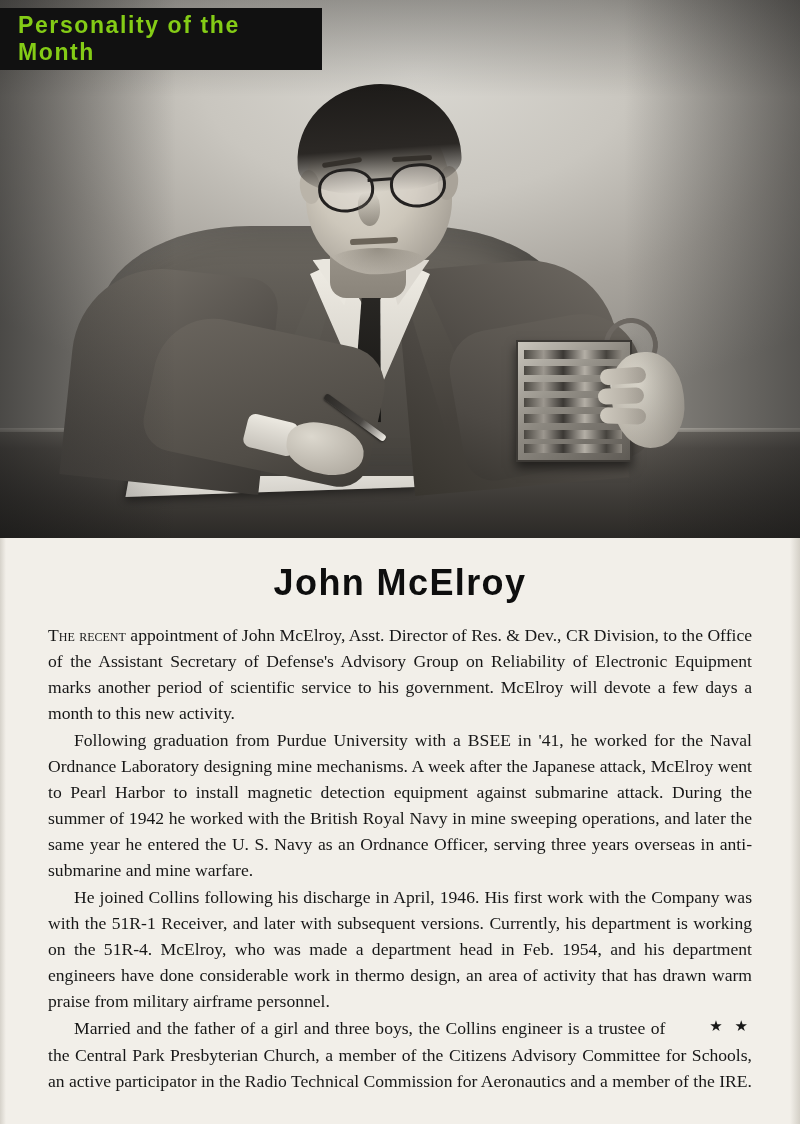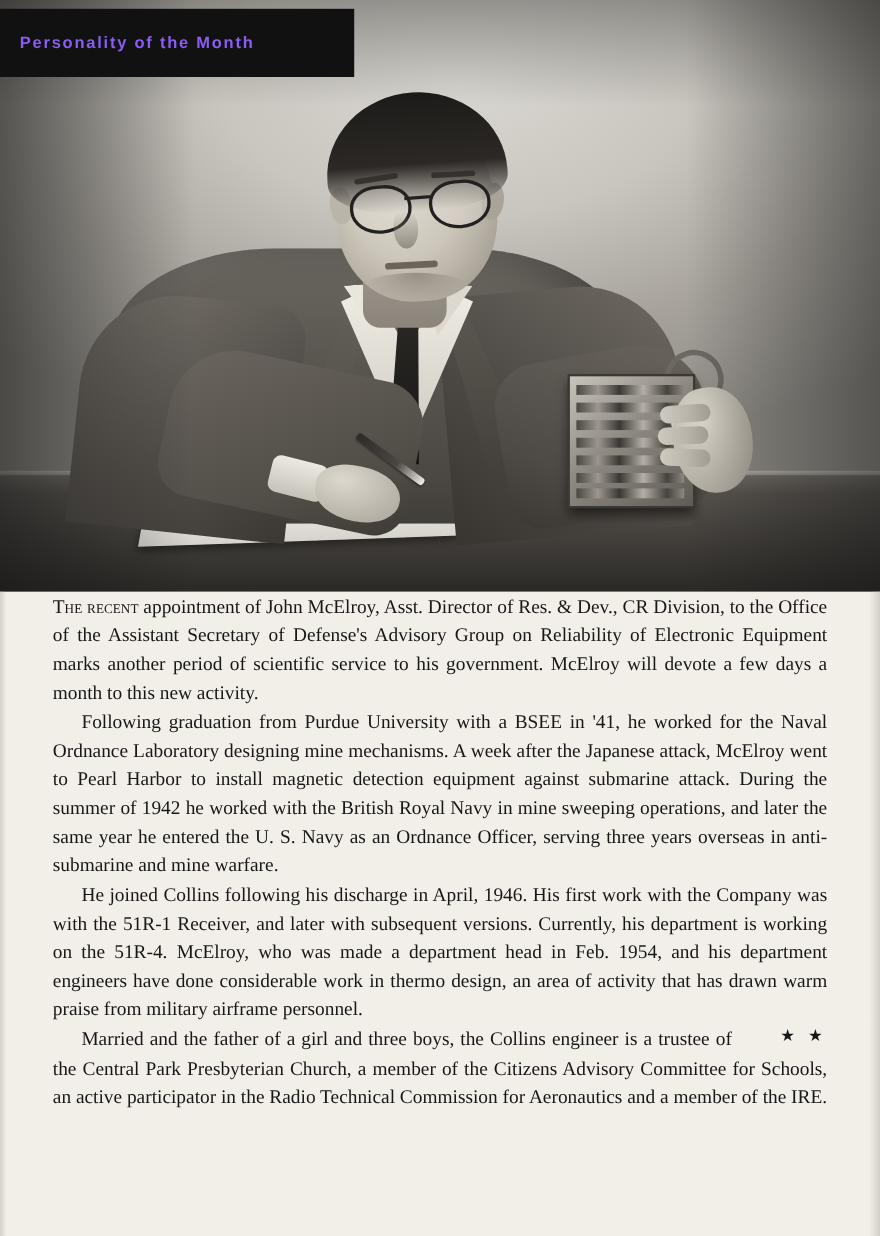--- a/index.html
+++ b/index.html
@@ -370,24 +370,24 @@
     position: absolute;
     left: 0;
     top: 8px;
     width: 322px;
     height: 62px;
     background: #111111;
     display: flex;
     align-items: center;
   }
   .banner-text {
-    color: #8b5cf6;
+    color: #84cc16;
     font-family: "Liberation Sans", sans-serif;
     font-weight: bold;
-    font-size: 15px;
+    font-size: 23px;
     letter-spacing: 1.6px;
     padding-left: 18px;
   }
 
   
   .article {
     position: absolute;
     left: 0;
     top: 538px;
     width: 800px;
@@ -502,20 +502,21 @@
     <div class="finger f3"></div>
 
     <div class="vignette"></div>
   </div>
 
   <div class="banner">
     <div class="banner-text">Personality of the Month</div>
   </div>
 
   <div class="article">
+    <h1 class="headline">John McElroy</h1>
     <div class="body">
       <p class="first"><span class="smallcaps">The recent</span><span> appointment of John McElroy, Asst. Director of Res. &amp; Dev., CR Division, to the Office of the Assistant Secretary of Defense's Advisory Group on Reliability of Electronic Equipment marks another period of scientific service to his government.  McElroy will devote a few days a month to this new activity.</span></p>
       <p>Following graduation from Purdue University with a BSEE in '41, he worked for the Naval Ordnance Laboratory designing mine mechanisms.  A week after the Japanese attack, McElroy went to Pearl Harbor to install magnetic detection equipment against submarine attack.  During the summer of 1942 he worked with the British Royal Navy in mine sweeping operations, and later the same year he entered the U. S. Navy as an Ordnance Officer, serving three years overseas in anti-submarine and mine warfare.</p>
       <p>He joined Collins following his discharge in April, 1946.  His first work with the Company was with the 51R-1 Receiver, and later with subsequent versions.  Currently, his department is working on the 51R-4.  McElroy, who was made a department head in Feb. 1954, and his department engineers have done considerable work in thermo design, an area of activity that has drawn warm praise from military airframe personnel.</p>
       <p><span class="stars">★ ★</span><span>Married and the father of a girl and three boys, the Collins engineer is a trustee of the Central Park Presbyterian Church, a member of the Citizens Advisory Committee for Schools, an active participator in the Radio Technical Commission for Aeronautics and a member of the IRE.</span></p>
     </div>
   </div>
 
   <div class="page-edge-left"></div>
   <div class="page-edge-right"></div>

